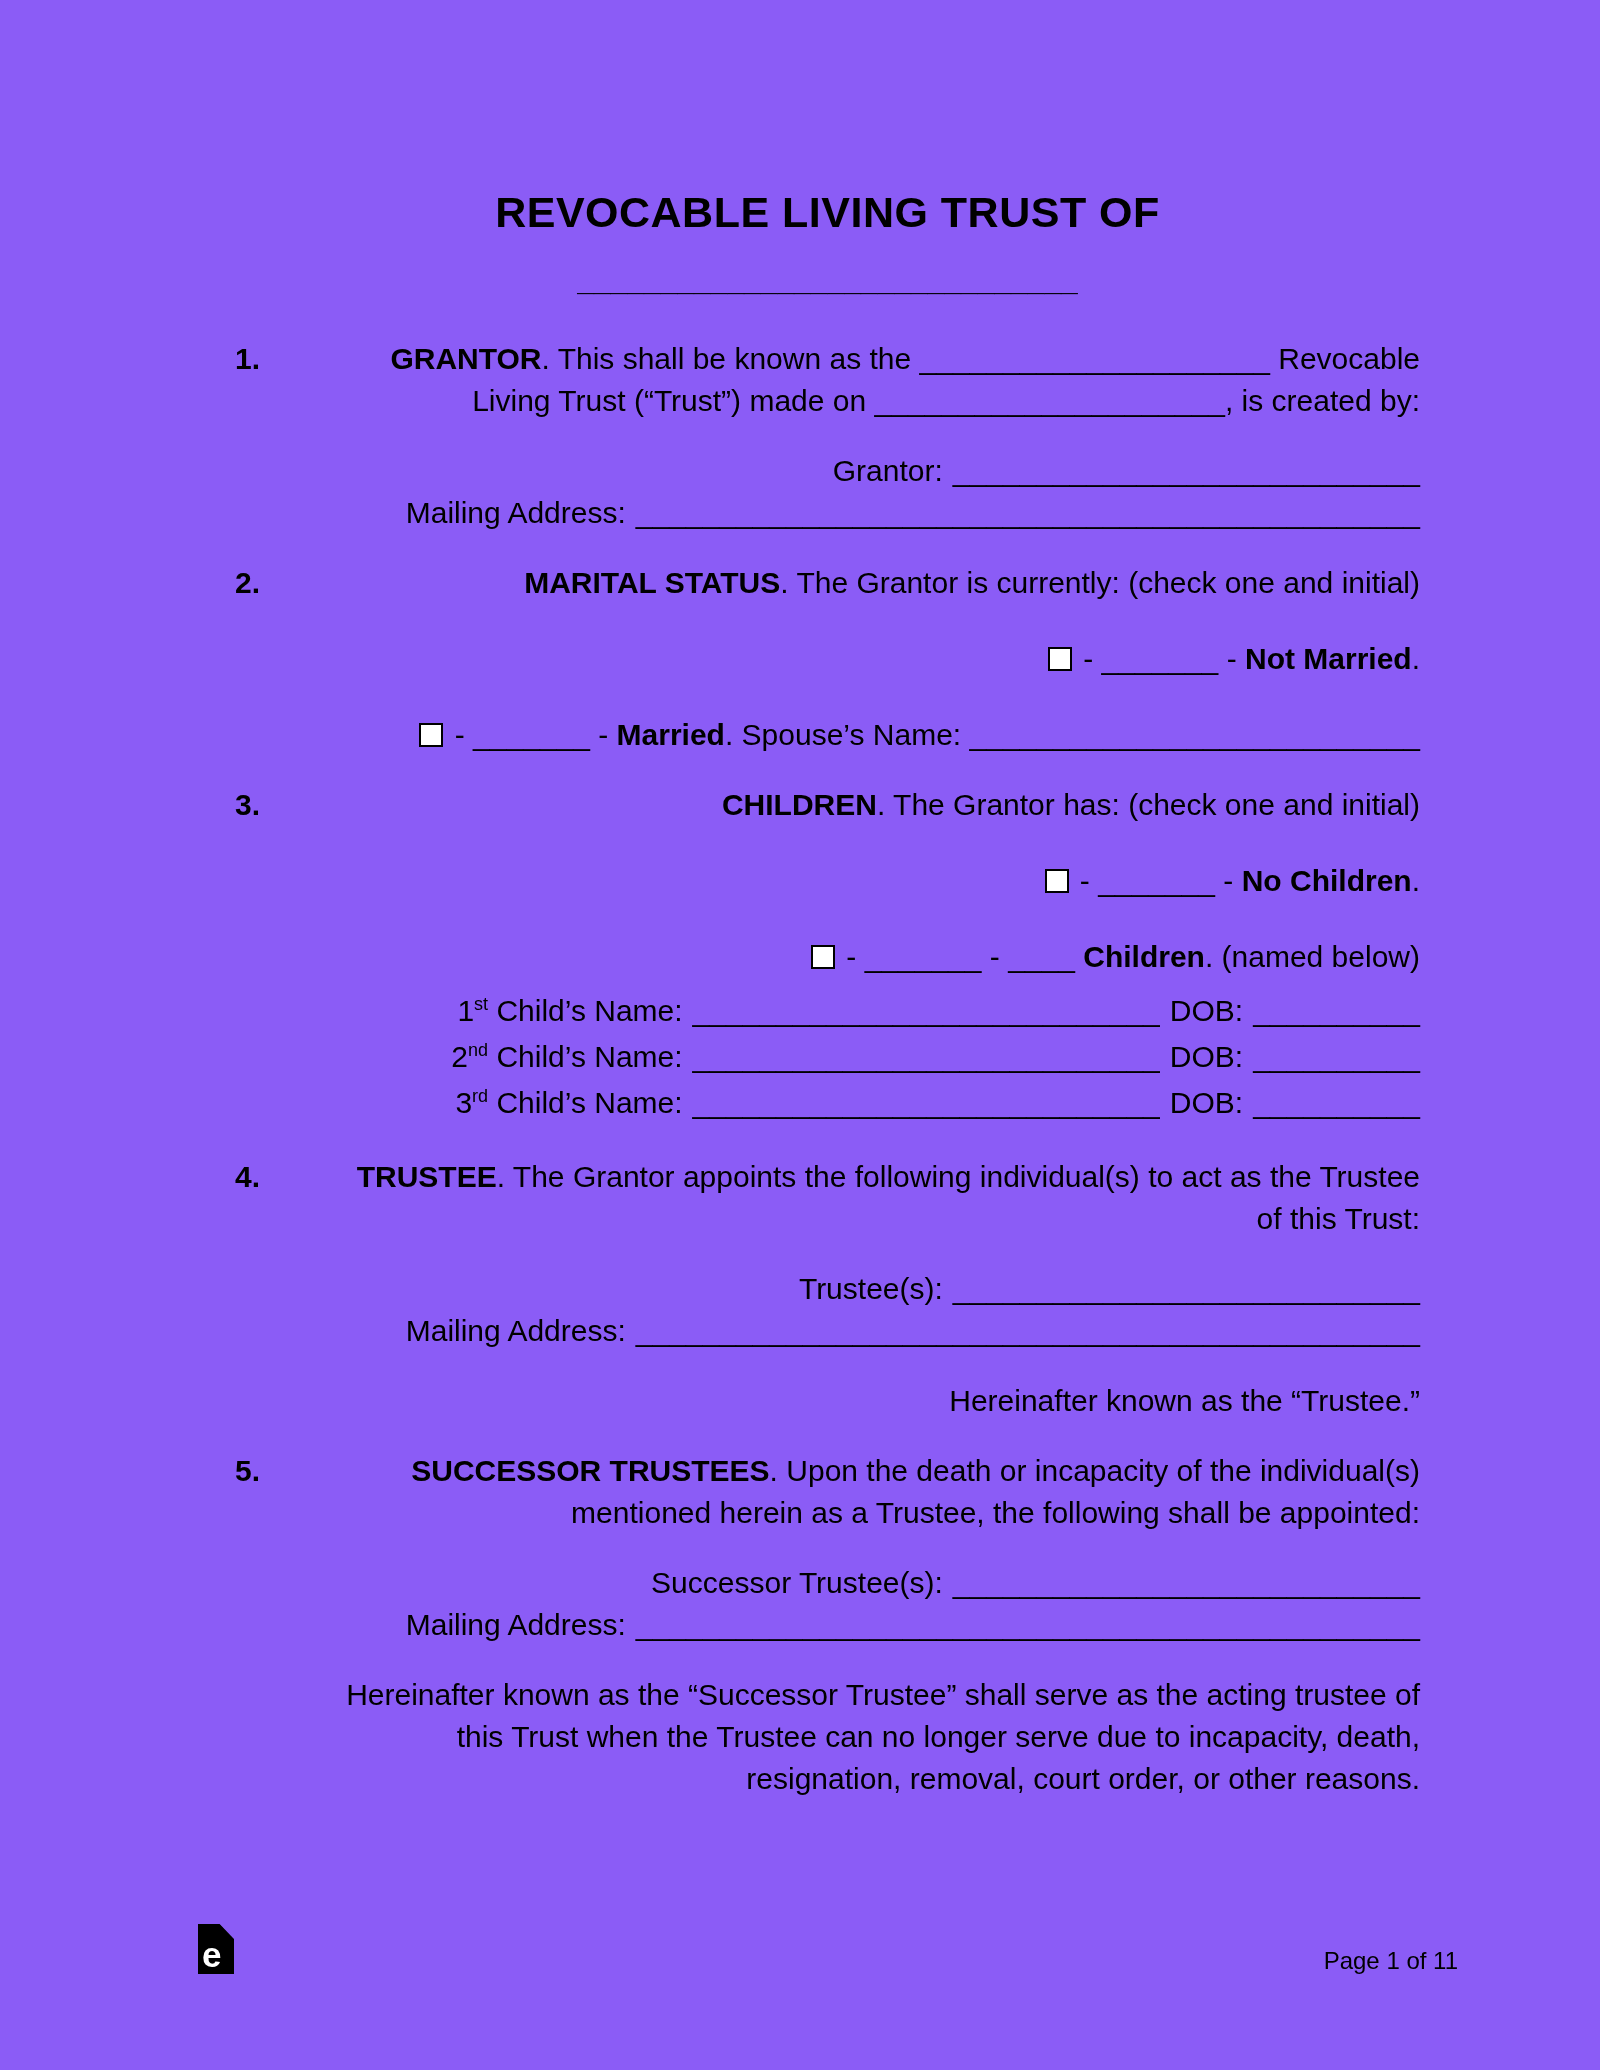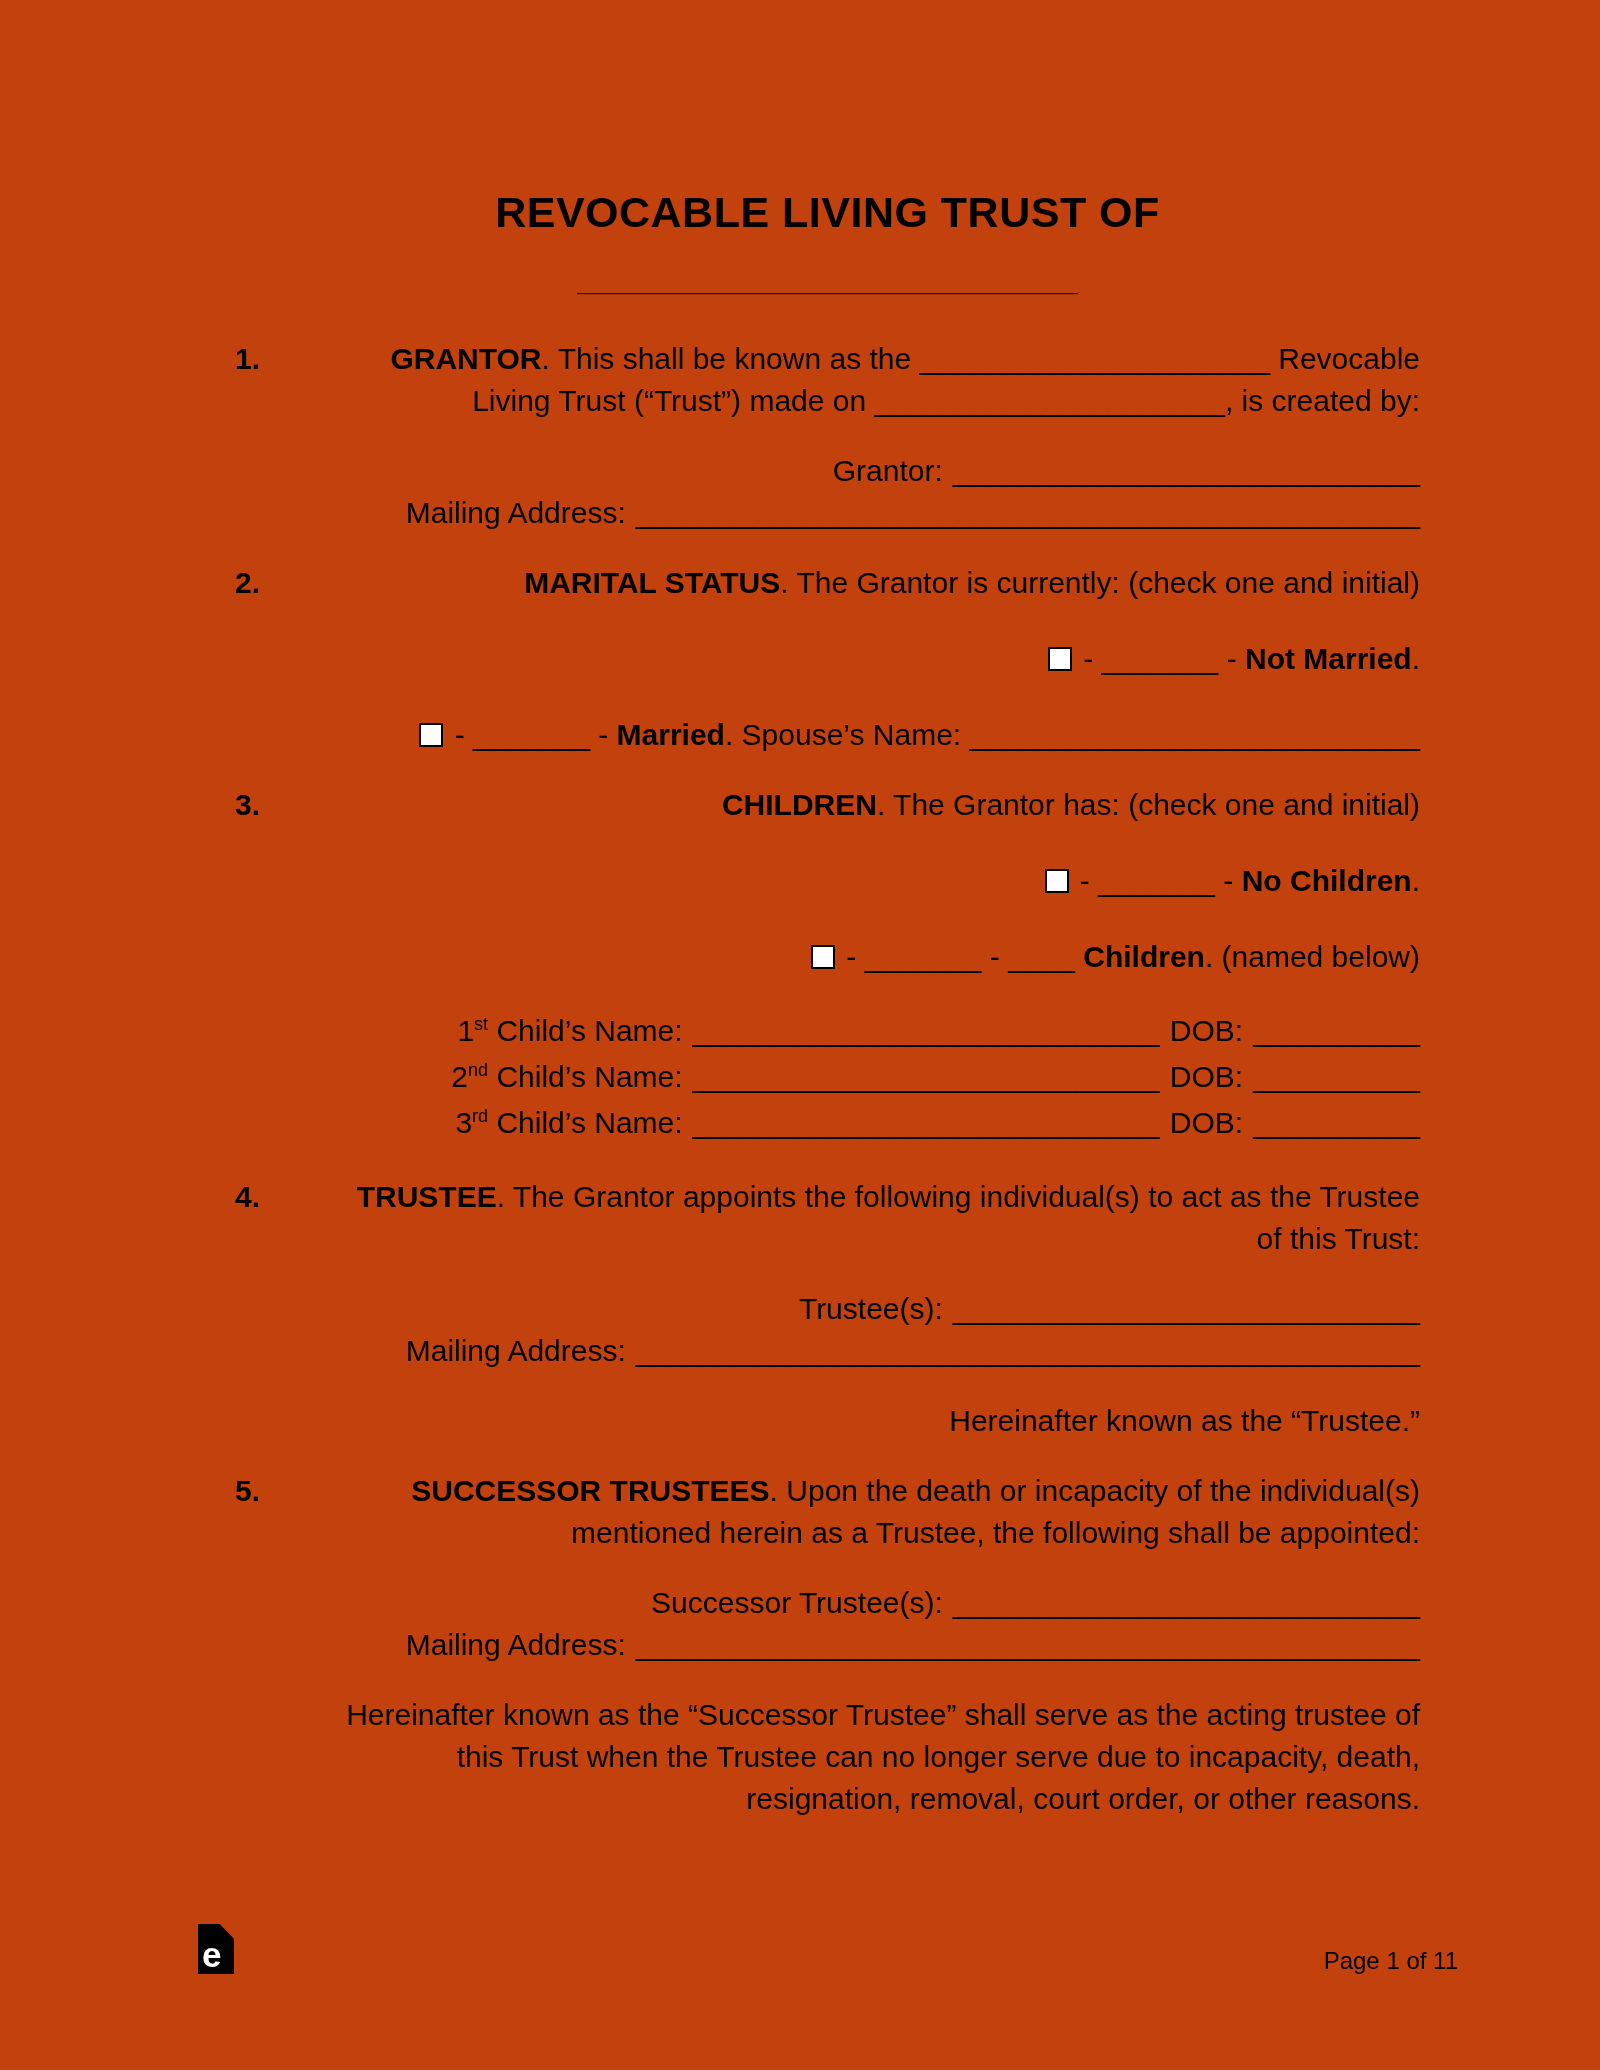--- a/index.html
+++ b/index.html
@@ -1,35 +1,35 @@
 <!DOCTYPE html>
 <html><head>
 <meta charset="utf-8">
 <style>
   html,body{margin:0;padding:0;background:#ffffff;}
   .page{
     position:relative;
     width:1600px;height:2070px;
-    background:#c2410c;color:#000000;
+    background:#8b5cf6;color:#000000;
     font-family:"Liberation Sans", sans-serif;
     font-size:30px;line-height:42px;
     overflow:hidden;
   }
   .content{padding:186px 180px 0 235px;}
   .doc-title{text-align:center;font-weight:700;font-size:43px;line-height:52px;letter-spacing:.5px;}
   .title-blank{text-align:center;font-weight:700;margin-top:22px;white-space:pre;letter-spacing:0;}
   .item{display:flex;margin-top:28px;}
   .item.first{margin-top:36px;}
   .num{flex:0 0 46px;font-weight:700;}
   .body{flex:1 1 auto;min-width:0;}
   .line{white-space:pre;text-align:right;}
   .fields{margin-top:28px;margin-left:97px;}
   .para{margin-top:28px;}
   .cbrow{margin-top:34px;margin-left:97px;}
-  .kids{margin-top:32px;margin-left:97px;}
+  .kids{margin-top:12px;margin-left:97px;}
   b{font-weight:700;}
   .ul{text-decoration-thickness:2px;text-underline-offset:5px;}
   .sup{font-size:18px;position:relative;top:-11px;}
   .blank{margin-left:0;}
   .gap{margin-left:10px;}
   .cb{
     display:inline-block;width:20px;height:20px;
     border:2px solid #000;vertical-align:-2px;margin-right:3px;
     background:#fff;
   }

